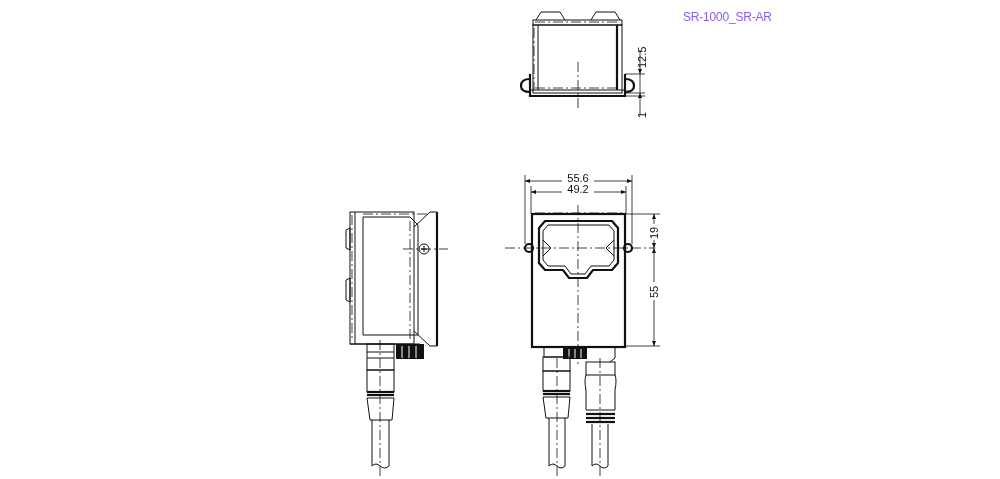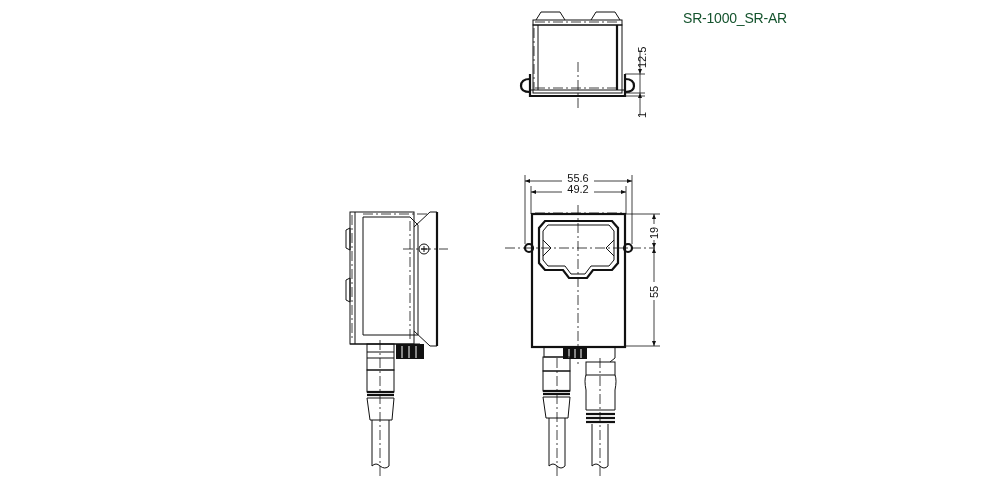--- a/index.html
+++ b/index.html
@@ -1,18 +1,18 @@
 <!DOCTYPE html>
 <html><head>
   <meta charset="utf-8">
   <style>
     html, body { margin: 0; padding: 0; background: #ffffff; }
     body { width: 1000px; height: 479px; position: relative; overflow: hidden; font-family: "Liberation Sans", sans-serif; }
     #drawing { position: absolute; left: 0; top: 0; width: 1000px; height: 479px; }
-    .model-label { position: absolute; left: 683px; top: 10px; font-size: 14px; color: #14532d; font-family: "Liberation Sans", sans-serif; letter-spacing: -0.2px; }
+    .model-label { position: absolute; left: 683px; top: 10px; font-size: 12px; color: #8b5cf6; font-family: "Liberation Sans", sans-serif; letter-spacing: -0.2px; }
     svg text { font-family: "Liberation Sans", sans-serif; fill: #111; }
   </style>
 </head>
 <body>
 
 <div class="model-label">SR-1000_SR-AR</div>
 
 <svg id="drawing" viewBox="0 0 1000 479" xmlns="http://www.w3.org/2000/svg">
   <defs>
     <style>

